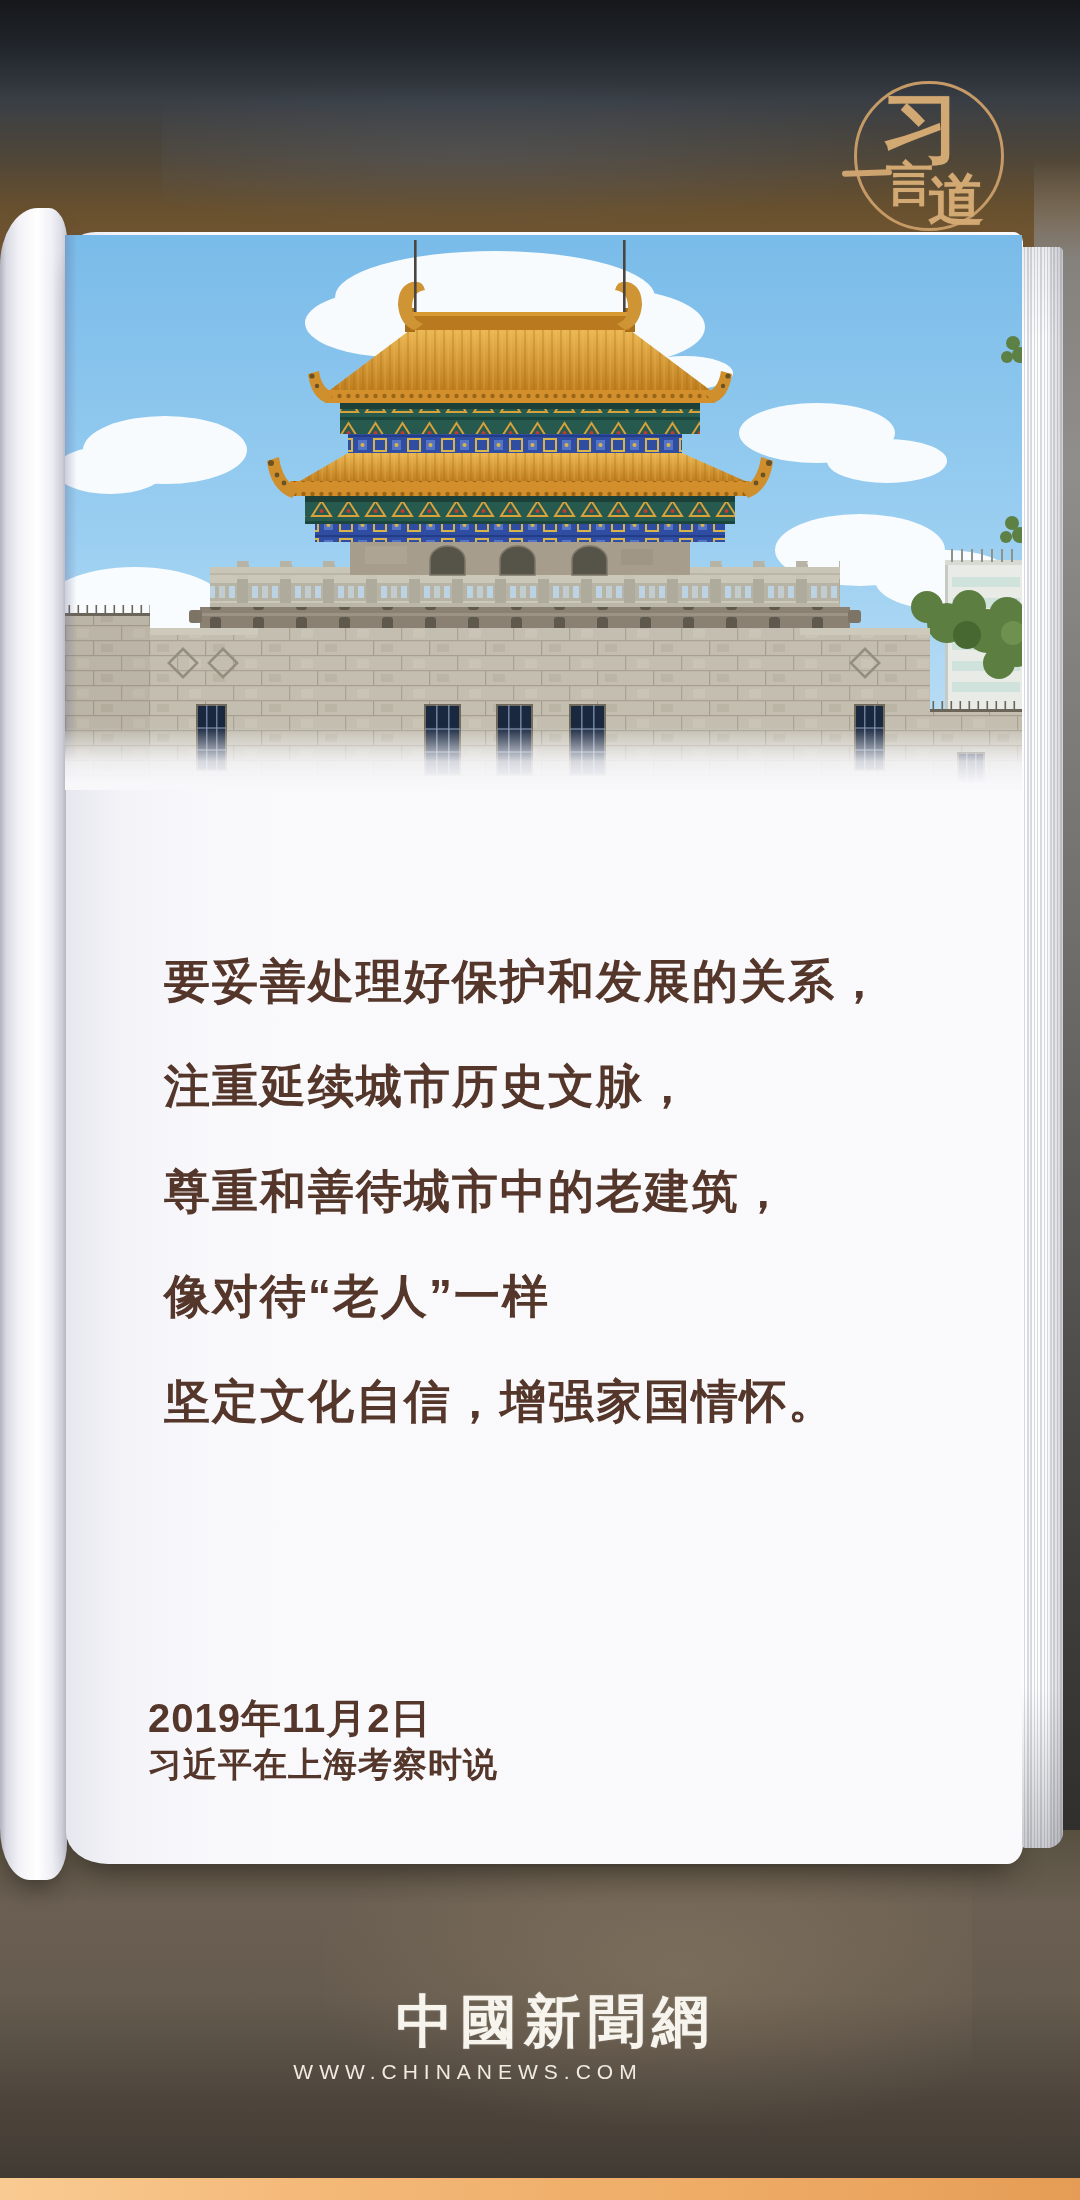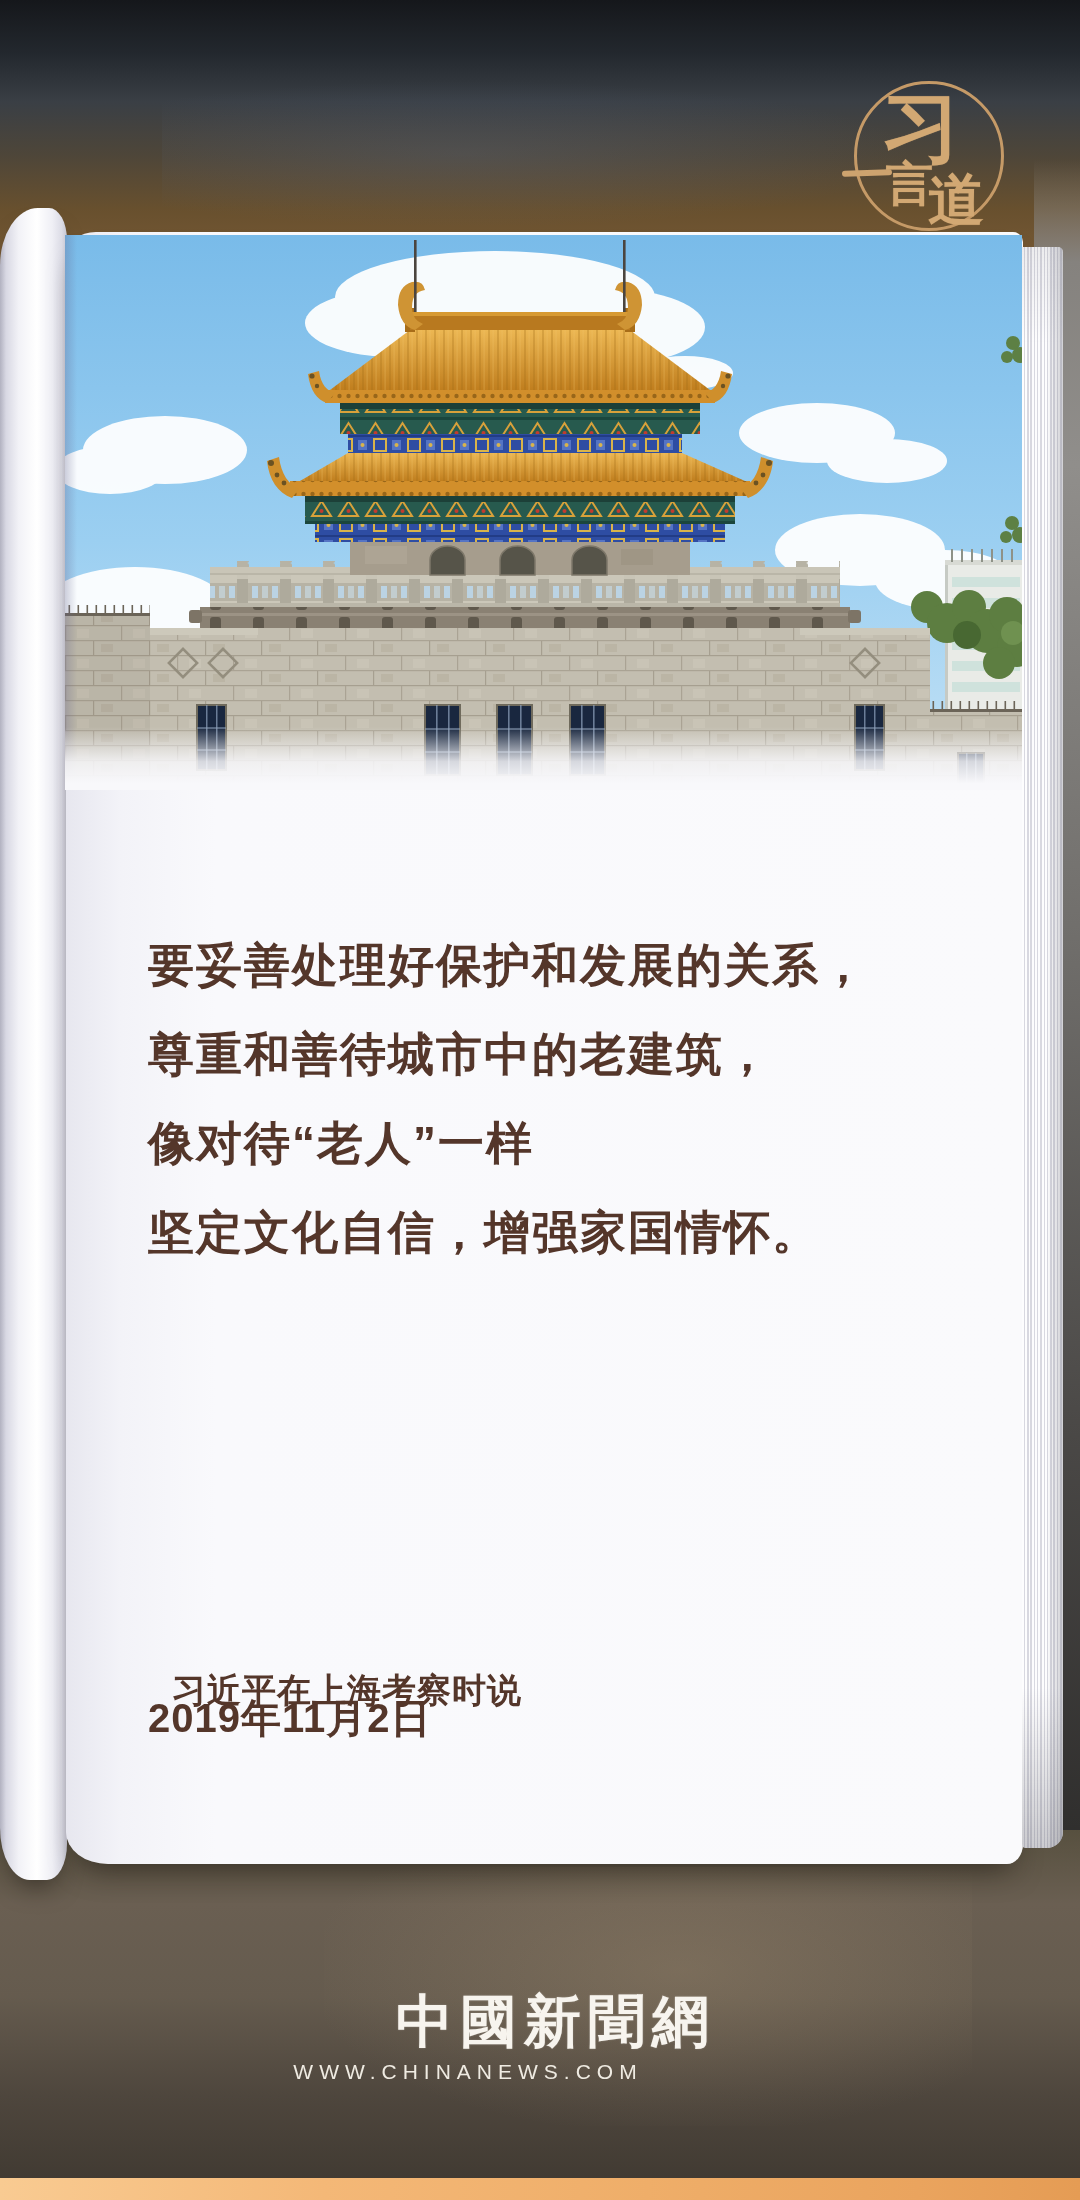--- a/index.html
+++ b/index.html
@@ -47,24 +47,24 @@
   .seal .ch{position:absolute;color:#d2a873;line-height:1;font-weight:700;
     text-shadow:0 0 1px rgba(210,168,115,.6);}
   .seal .xi{left:42px;top:22px;font-size:78px;}
   .seal .yan{left:46px;top:94px;font-size:47px;}
   .seal .dao{left:88px;top:106px;font-size:56px;}
   .seal .bar{position:absolute;left:2px;top:104px;width:50px;height:6px;background:#cda36f;
     border-radius:3px;transform:rotate(-2deg);}
 
   
   .quote{left:148px;top:921px;color:#54362a;}
-  .quote p{margin:0;font-size:46px;line-height:89px;font-weight:700;letter-spacing:2px;white-space:nowrap;}
+  .quote p{margin:16px;font-size:46px;line-height:89px;font-weight:700;letter-spacing:2px;white-space:nowrap;}
   .meta{left:148px;color:#54362a;font-weight:700;letter-spacing:1px;}
   .date{top:1691px;font-size:40px;}
-  .attr{top:1668px;font-size:34px;margin-left:24px;}
+  .attr{top:1742px;font-size:34px;}
 
   
   .cn-logo{left:0;top:1990px;width:1080px;text-align:center;color:#f7f4ee;
     font-weight:700;font-size:57px;letter-spacing:7px;line-height:1.1;
     text-shadow:0 0 2px rgba(255,255,255,.25);margin-left:16px;}
   .cn-url{left:0;top:2060px;width:936px;text-align:center;color:#efebe2;
     font-size:21px;letter-spacing:6px;font-weight:400;}
 </style>
 </head>
 <body>
@@ -377,20 +377,21 @@
   <div class="abs seal">
     <div class="ring"></div>
     <div class="bar"></div>
     <span class="ch xi">习</span>
     <span class="ch yan">言</span>
     <span class="ch dao">道</span>
   </div>
 
   <div class="abs quote">
     <p>要妥善处理好保护和发展的关系，</p>
+    <p>注重延续城市历史文脉，</p>
     <p>尊重和善待城市中的老建筑，</p>
     <p>像对待“老人”一样</p>
     <p>坚定文化自信，增强家国情怀。</p>
   </div>
   <div class="abs meta date">2019年11月2日</div>
   <div class="abs meta attr">习近平在上海考察时说</div>
 
   <div class="abs cn-logo">中國新聞網</div>
   <div class="abs cn-url">WWW.CHINANEWS.COM</div>
 

